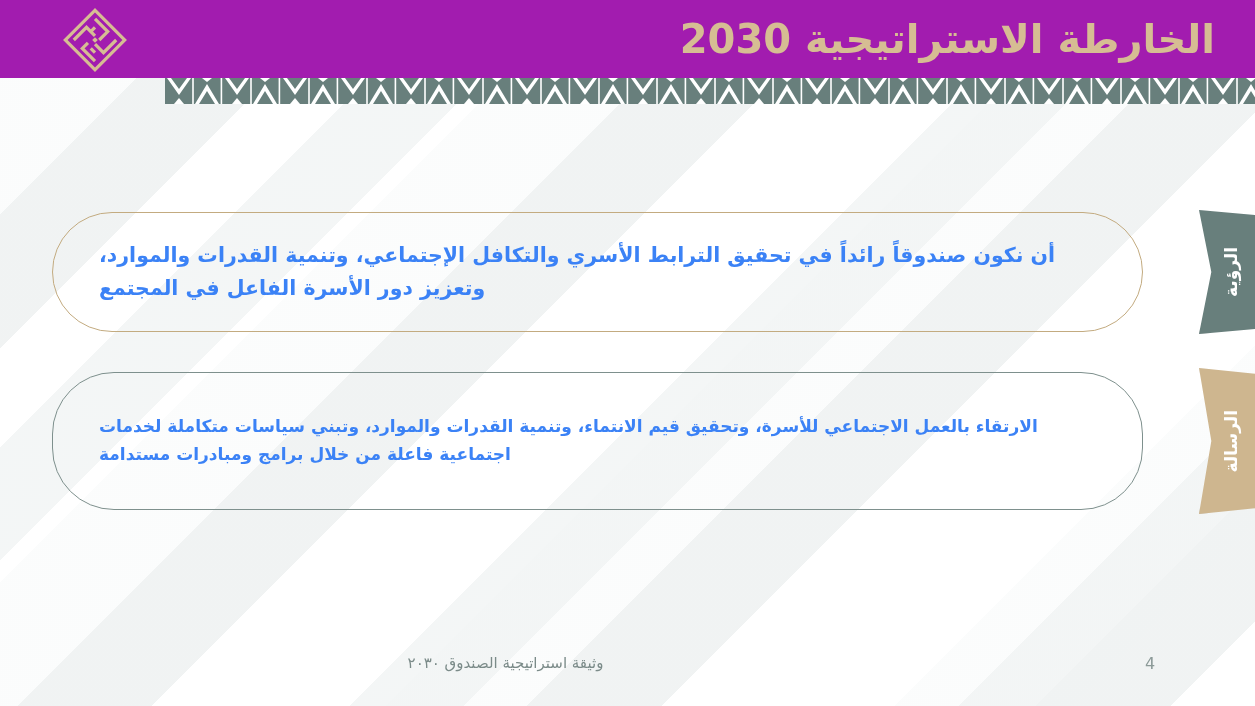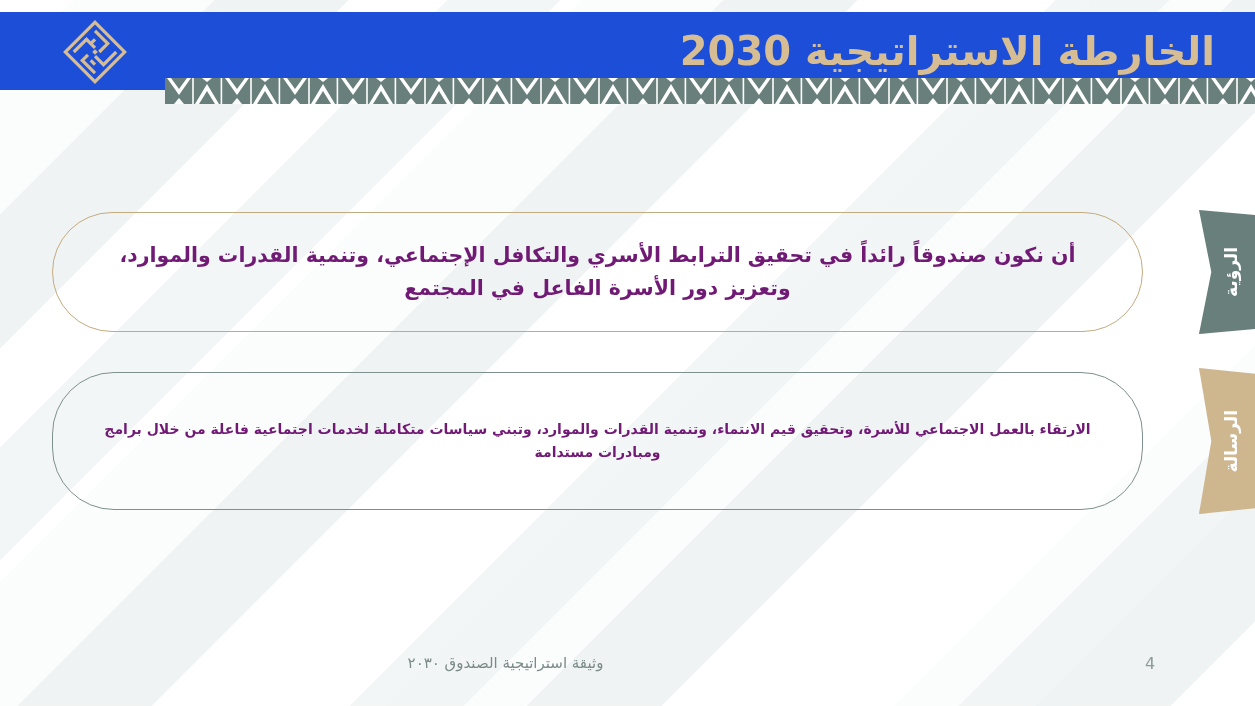--- a/index.html
+++ b/index.html
@@ -52,24 +52,24 @@
         rgba(240,243,243,0.75) 130px,
         rgba(240,243,243,0.75) 210px,
         rgba(255,255,255,0.0) 210px,
         rgba(255,255,255,0.0) 430px
       );
   }
 
   
   .header {
     position: absolute;
-    top: 12px; left: 0;
+    top: 0; left: 0;
     width: 1255px;
     height: 78px;
-    background: #1d4ed8;
+    background: #a21caf;
     z-index: 5;
     text-decoration: underline;
   }
 
   .logo-wrap {
     position: absolute;
     top: 7px;
     left: 62px;
     width: 66px;
     height: 66px;
@@ -138,28 +138,28 @@
     display: flex;
     align-items: center;
     justify-content: center;
     padding: 8px 46px;
   }
   .pill-vision  { border: 1.6px solid #c3ab80; }
   .pill-mission { border: 1.6px solid #7e908d; }
 
   .pill-text {
     direction: rtl;
-    text-align: center;
-    color: #701a75;
+    text-align: left;
+    color: #3b82f6;
     font-weight: bold;
     line-height: 1.62;
     font-family: "DejaVu Sans", "Liberation Sans", sans-serif;
   }
   .pill-vision .pill-text  { font-size: 20.5px; }
-  .pill-mission .pill-text { font-size: 14px; }
+  .pill-mission .pill-text { font-size: 17px; }
 
   
   .tab {
     position: absolute;
     right: 0px;
     width: 56px;
     display: flex;
     align-items: center;
     justify-content: center;
     clip-path: polygon(0% 0%, 100% 4%, 100% 96%, 0% 100%, 22% 50%);

